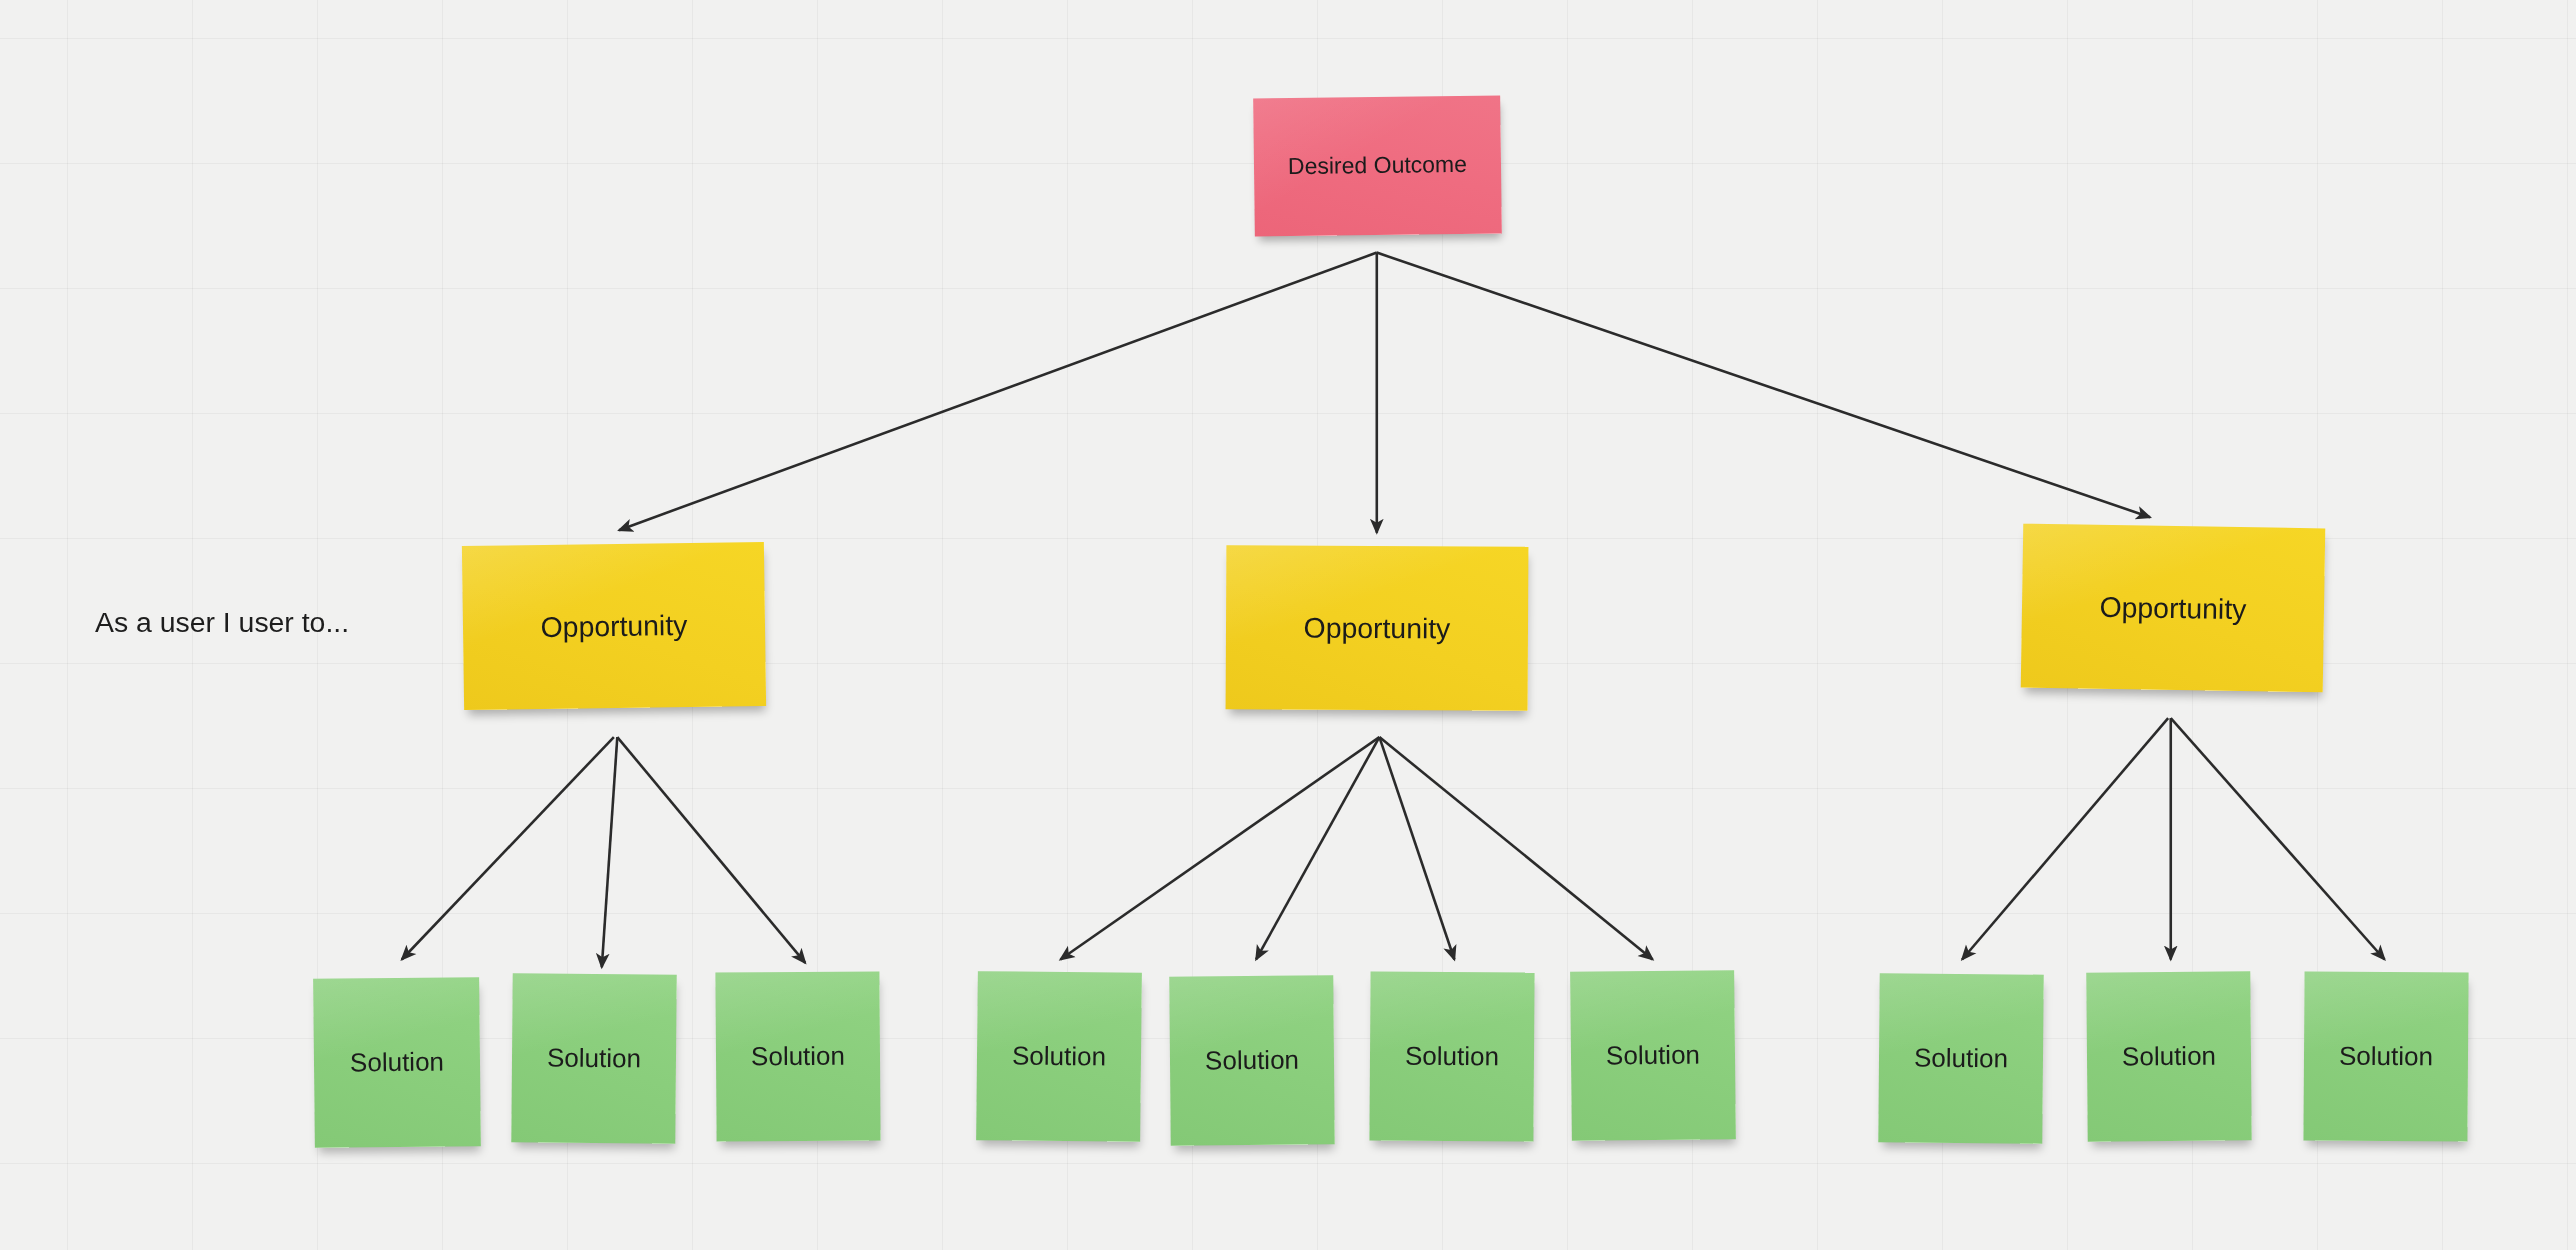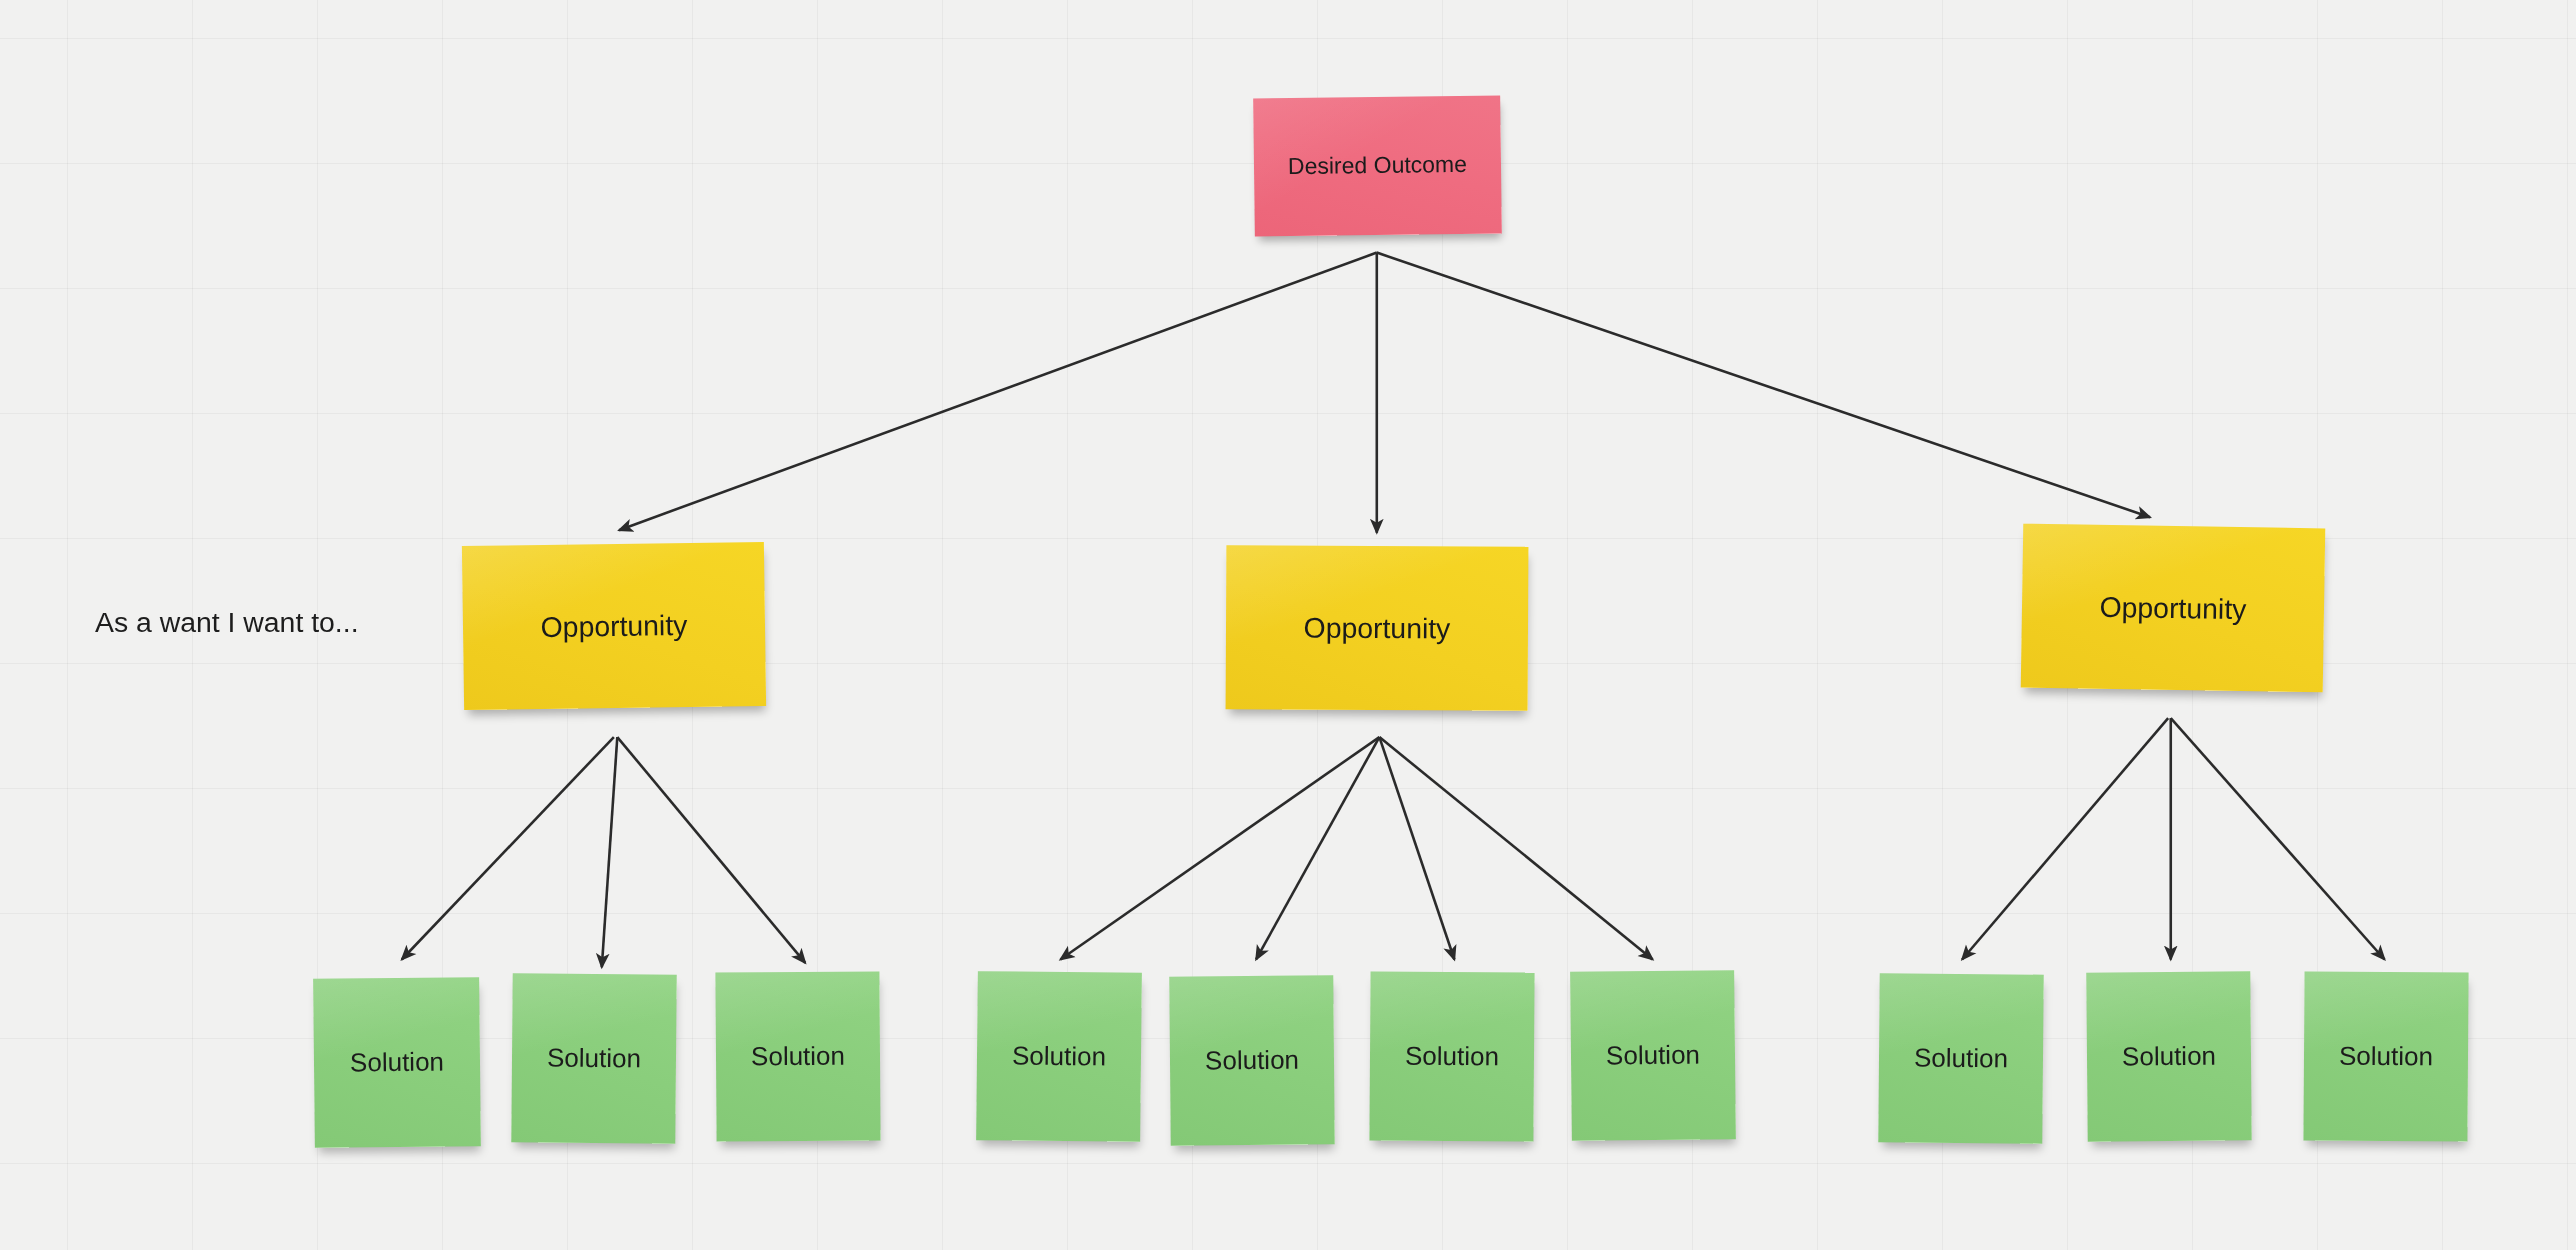--- a/index.html
+++ b/index.html
@@ -92,21 +92,21 @@
         <line x1="1600" y1="855" x2="1230" y2="1113" stroke="#2b2b2b" stroke-width="3" marker-end="url(#arrowhead)"></line>
         <line x1="1600" y1="855" x2="1457" y2="1113" stroke="#2b2b2b" stroke-width="3" marker-end="url(#arrowhead)"></line>
         <line x1="1600" y1="855" x2="1687" y2="1113" stroke="#2b2b2b" stroke-width="3" marker-end="url(#arrowhead)"></line>
         <line x1="1600" y1="855" x2="1917" y2="1113" stroke="#2b2b2b" stroke-width="3" marker-end="url(#arrowhead)"></line>
         <line x1="2515" y1="833" x2="2276" y2="1113" stroke="#2b2b2b" stroke-width="3" marker-end="url(#arrowhead)"></line>
         <line x1="2518" y1="833" x2="2518" y2="1113" stroke="#2b2b2b" stroke-width="3" marker-end="url(#arrowhead)"></line>
         <line x1="2518" y1="833" x2="2766" y2="1113" stroke="#2b2b2b" stroke-width="3" marker-end="url(#arrowhead)"></line>
       </g>
   </svg>
 
-  <div class="side-label" style="left:95px; top:606px;">As a want I want to...</div>
+  <div class="side-label" style="left:95px; top:606px;">As a user I user to...</div>
 
   <div id="notes-layer">
       <div class="note note-outcome" style="left: 1254px; top: 97px; width: 247px; height: 138px; transform: rotate(-0.7deg);">
         <span class="note-label">Desired Outcome</span>
       </div>
       <div class="note note-opportunity" style="left: 463px; top: 544px; width: 302px; height: 164px; transform: rotate(-0.8deg);">
         <span class="note-label">Opportunity</span>
       </div>
       <div class="note note-opportunity" style="left: 1226px; top: 546px; width: 302px; height: 164px; transform: rotate(0.3deg);">
         <span class="note-label">Opportunity</span>

